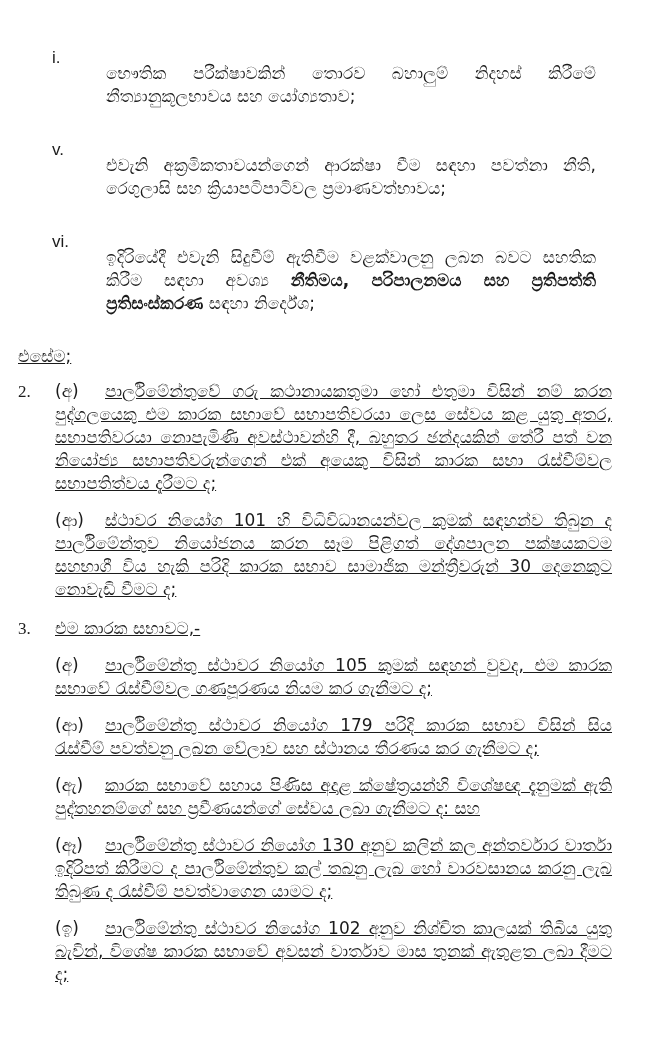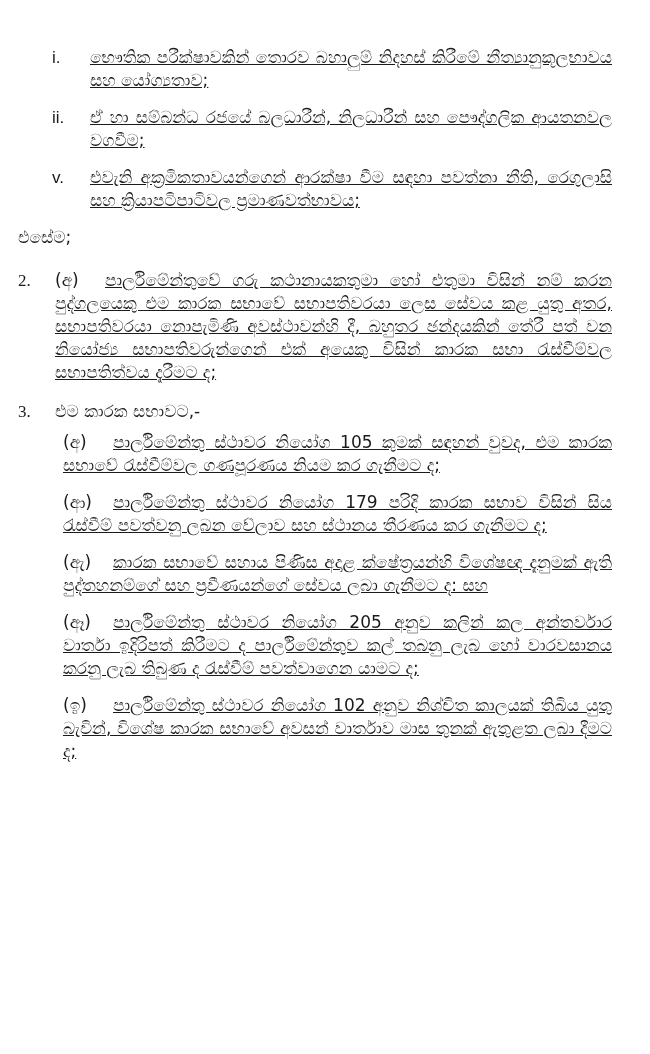--- a/index.html
+++ b/index.html
@@ -17,68 +17,69 @@
     overflow: hidden;
   }
   
   .roman-list { margin-left: 34px; }
   .ritem { display: flex; margin-bottom: 14px; }
   .rnum {
     flex: 0 0 38px;
     font-family: "Liberation Sans", sans-serif;
     color: #1b1b1b;
   }
-  .rtxt { margin: 0; flex: 1; text-align: justify; text-decoration: underline; }
+  .rtxt { margin: 16px; flex: 1; text-align: justify; }
   
-  .connector { margin: 4px 0 20px 0; }
+  .connector { margin: 4px 0 12px 0; text-decoration: underline; }
   
   .clause { display: flex; margin-bottom: 16px; }
   .cnum { flex: 0 0 37px; font-family: "Liberation Serif", serif; }
   .cbody { flex: 1; min-width: 0; }
-  .cheading { margin: 0 0 8px 0; }
+  .cheading { margin: 0 0 14px 0; text-decoration: underline; }
   .para { margin: 0 0 14px 0; text-align: justify; text-decoration: underline; }
   .para:last-child { margin-bottom: 0; }
   .plabel { display: inline-block; min-width: 50px; }
-  .clause3-item { margin-left: 8px; }
+  .clause3-item { }
   b { font-weight: bold; }
 </style>
 </head>
 <body>
 
 <div class="page">
 
   <section class="roman-list">
     <div class="ritem">
       <span class="rnum">i.</span>
       <p class="rtxt">භෞතික පරීක්ෂාවකින් තොරව බහාලුම් නිදහස් කිරීමේ නීත්‍යානුකූලභාවය සහ යෝග්‍යතාව;</p>
     </div>
     <div class="ritem">
-      <span class="rnum">ii.</span>
-      <p class="rtxt">ඒ හා සම්බන්ධ රජයේ බලධාරීන්, නිලධාරීන් සහ පෞද්ගලික ආයතනවල වගවීම;</p>
+      <span class="rnum">v.</span>
+      <p class="rtxt">එවැනි අක්‍රමිකතාවයන්ගෙන් ආරක්ෂා වීම සඳහා පවත්නා නීති, රෙගුලාසි සහ ක්‍රියාපටිපාටිවල ප්‍රමාණවත්භාවය;</p>
     </div>
     <div class="ritem">
-      <span class="rnum">v.</span>
-      <p class="rtxt">එවැනි අක්‍රමිකතාවයන්ගෙන් ආරක්ෂා වීම සඳහා පවත්නා නීති, රෙගුලාසි සහ ක්‍රියාපටිපාටිවල ප්‍රමාණවත්භාවය;</p>
+      <span class="rnum">vi.</span>
+      <p class="rtxt"><span>ඉදිරියේදී එවැනි සිදුවීම් ඇතිවීම වළක්වාලනු ලබන බවට සහතික කිරීම සඳහා අවශ්‍ය </span><b>නීතිමය, පරිපාලනමය සහ ප්‍රතිපත්ති ප්‍රතිසංස්කරණ</b><span> සඳහා නිර්දේශ;</span></p>
     </div>
   </section>
 
   <p class="connector">එසේම;</p>
 
   <section class="clause">
     <span class="cnum">2.</span>
     <div class="cbody">
       <p class="para"><span class="plabel">(අ)</span><span>පාර්ලිමේන්තුවේ ගරු කථානායකතුමා හෝ එතුමා විසින් නම් කරන පුද්ගලයෙකු එම කාරක සභාවේ සභාපතිවරයා ලෙස සේවය කළ යුතු අතර, සභාපතිවරයා නොපැමිණි අවස්ථාවන්හි දී, බහුතර ඡන්දයකින් තේරී පත් වන නියෝජ්‍ය සභාපතිවරුන්ගෙන් එක් අයෙකු විසින් කාරක සභා රැස්වීම්වල සභාපතිත්වය දැරීමට ද;</span></p>
+      <p class="para"><span class="plabel">(ආ)</span><span>ස්ථාවර නියෝග 101 හි විධිවිධානයන්වල කුමක් සඳහන්ව තිබුන ද පාර්ලිමේන්තුව නියෝජනය කරන සෑම පිළිගත් දේශපාලන පක්ෂයකටම සහභාගී විය හැකි පරිදි කාරක සභාව සාමාජික මන්ත්‍රීවරුන් 30 දෙනෙකුට නොවැඩි වීමට ද;</span></p>
     </div>
   </section>
 
   <section class="clause">
     <span class="cnum">3.</span>
     <div class="cbody">
       <p class="cheading">එම කාරක සභාවට,-</p>
       <p class="para clause3-item"><span class="plabel">(අ)</span><span>පාර්ලිමේන්තු ස්ථාවර නියෝග 105 කුමක් සඳහන් වුවද, එම කාරක සභාවේ රැස්වීම්වල ගණපූරණය නියම කර ගැනීමට ද;</span></p>
       <p class="para clause3-item"><span class="plabel">(ආ)</span><span>පාර්ලිමේන්තු ස්ථාවර නියෝග 179 පරිදි කාරක සභාව විසින් සිය රැස්වීම් පවත්වනු ලබන වේලාව සහ ස්ථානය තීරණය කර ගැනීමට ද;</span></p>
       <p class="para clause3-item"><span class="plabel">(ඇ)</span><span>කාරක සභාවේ සහාය පිණිස අදාළ ක්ෂේත්‍රයන්හි විශේෂඥ දැනුමක් ඇති පුද්තහනම්ගේ සහ ප්‍රවීණයන්ගේ සේවය ලබා ගැනීමට ද: සහ</span></p>
-      <p class="para clause3-item"><span class="plabel">(ඈ)</span><span>පාර්ලිමේන්තු ස්ථාවර නියෝග 205 අනුව කලින් කල අන්තර්වාර වාර්තා ඉදිරිපත් කිරීමට ද පාර්ලිමේන්තුව කල් තබනු ලැබ හෝ වාරවසානය කරනු ලැබ තිබුණ ද රැස්වීම් පවත්වාගෙන යාමට ද;</span></p>
+      <p class="para clause3-item"><span class="plabel">(ඈ)</span><span>පාර්ලිමේන්තු ස්ථාවර නියෝග 130 අනුව කලින් කල අන්තර්වාර වාර්තා ඉදිරිපත් කිරීමට ද පාර්ලිමේන්තුව කල් තබනු ලැබ හෝ වාරවසානය කරනු ලැබ තිබුණ ද රැස්වීම් පවත්වාගෙන යාමට ද;</span></p>
       <p class="para clause3-item"><span class="plabel">(ඉ)</span><span>පාර්ලිමේන්තු ස්ථාවර නියෝග 102 අනුව නිශ්චිත කාලයක් තිබිය යුතු බැවින්, විශේෂ කාරක සභාවේ අවසන් වාර්තාව මාස තුනක් ඇතුළත ලබා දීමට ද;</span></p>
     </div>
   </section>
 
 </div>
 
 </body></html>

